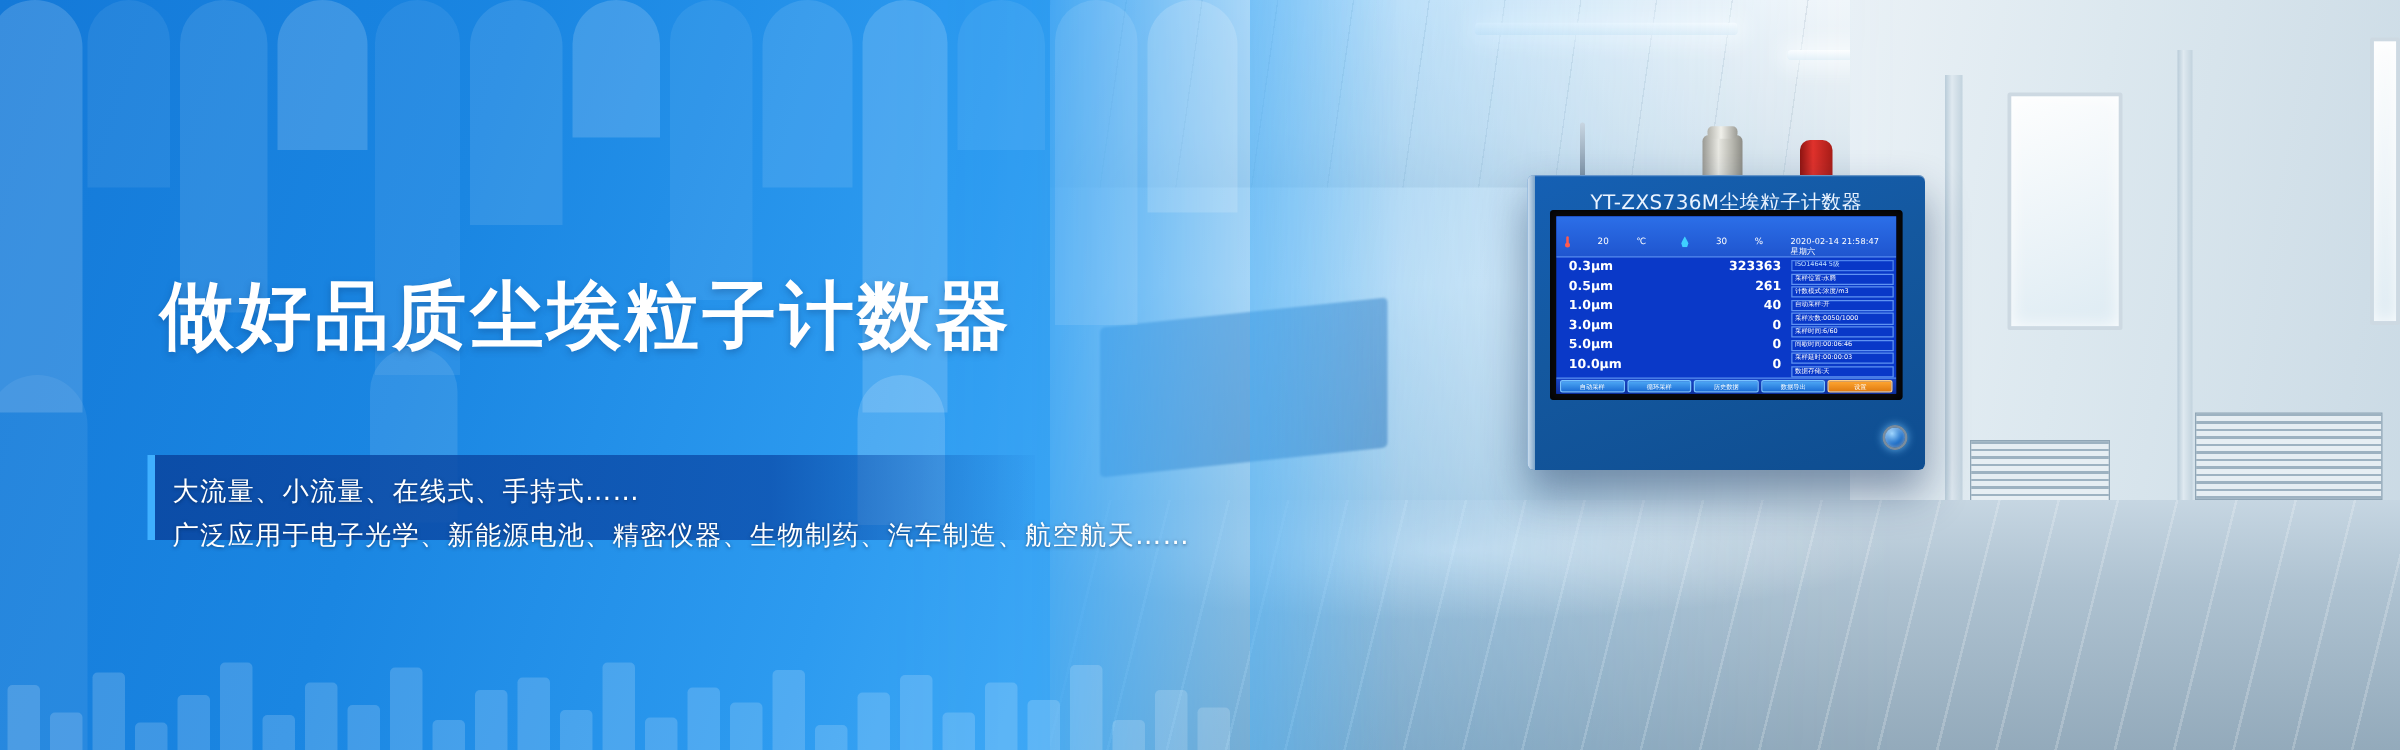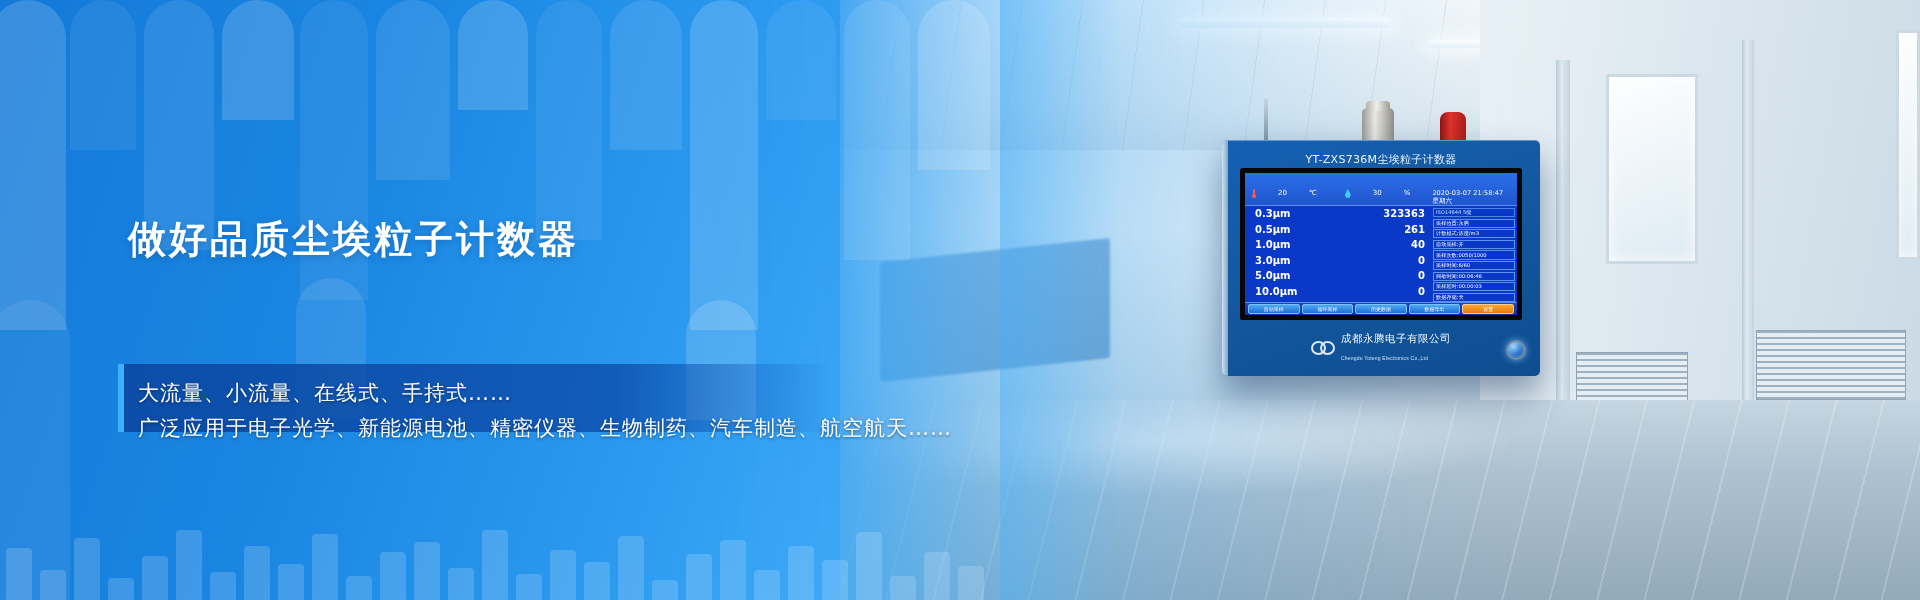--- a/index.html
+++ b/index.html
@@ -112,21 +112,21 @@
     font-size: 62px; font-weight: bold; letter-spacing: 2px;
     color: #ffd21e;
     -webkit-text-stroke: 2px #123f80;
     paint-order: stroke fill;
     text-shadow: 5px 5px 0 #0f3a78, 7px 7px 0 rgba(10,45,100,.5);
     white-space: nowrap;
     font-family: "DejaVu Sans", "Liberation Sans", sans-serif;
   }
   .subhead {
     position: absolute; left: 128px; top: 214px;
-    font-size: 38px; font-weight: bold; letter-spacing: 3px;
+    font-size: 59px; font-weight: bold; letter-spacing: 3px;
     color: #ffffff; white-space: nowrap;
     text-shadow: 0 2px 6px rgba(12,60,120,.35);
     font-family: "DejaVu Sans", "Liberation Sans", sans-serif;
   }
   .descbox {
     position: absolute; left: 118px; top: 364px; width: 710px; height: 68px;
     background: linear-gradient(to right, rgba(10,70,160,.88) 0%, rgba(12,78,172,.80) 70%, rgba(20,110,205,.05) 100%);
     border-left: 6px solid #3fb0ff;
   }
   .descline {
@@ -166,21 +166,21 @@
     background: linear-gradient(to right,#b3b3ac,#f0f0ea 45%,#9c9c95);
     border-radius: 4px;
   }
   .beacon-red {
     position:absolute; left:1440px; top:112px; width:26px; height:30px;
     background: linear-gradient(to right,#8f1512,#e0322c 40%,#a81d18);
     border-radius: 8px 8px 2px 2px;
   }
   .dev-title {
     position:absolute; left:18px; top:12px; width:282px;
-    text-align:center; color:#e9f3ff; font-size:11px; letter-spacing:.3px;
+    text-align:center; color:#e9f3ff; font-size:16px; letter-spacing:.3px;
     font-family: "DejaVu Sans", "Liberation Sans", sans-serif;
   }
   .lcd-bezel {
     position:absolute; left:18px; top:28px; width:282px; height:152px;
     background:#0a0a0c; border-radius:3px; padding:5px;
     box-shadow: inset 0 0 8px #000;
   }
   .lcd {
     position:relative; width:100%; height:100%;
     background:#0a39c8; overflow:hidden;
@@ -345,21 +345,21 @@
     <div class="lcd-bezel">
       <div class="lcd">
 
         <div class="lcd-top">
           <span class="therm"></span>
           <span>20</span>
           <span>℃</span>
           <span class="drop" style="margin-left:6px;"></span>
           <span>30</span>
           <span>%</span>
-          <span class="lcd-date">2020-03-07 21:58:47 星期六</span>
+          <span class="lcd-date">2020-02-14 21:58:47 星期六</span>
         </div>
 
         <div class="lcd-body">
           <div class="lcd-main">
             <div class="row">
               <span>0.3μm</span>
               <span class="val">323363</span>
             </div>
             <div class="row">
               <span>0.5μm</span>
@@ -400,24 +400,17 @@
           <div class="btn">自动采样</div>
           <div class="btn">循环采样</div>
           <div class="btn">历史数据</div>
           <div class="btn">数据导出</div>
           <div class="btn warn">设置</div>
         </div>
 
       </div>
     </div>
 
-    <div class="dev-brand">
-      <span class="brand-mark"></span>
-      <span class="brand-text">
-        <span class="brand-cn">成都永腾电子有限公司</span><br>
-        <span class="brand-en">Chengdu Yoteng Electronics Co.,Ltd</span>
-      </span>
-    </div>
 
     <div class="power-led"></div>
   </div>
 
 </div>
 
 </body></html>

